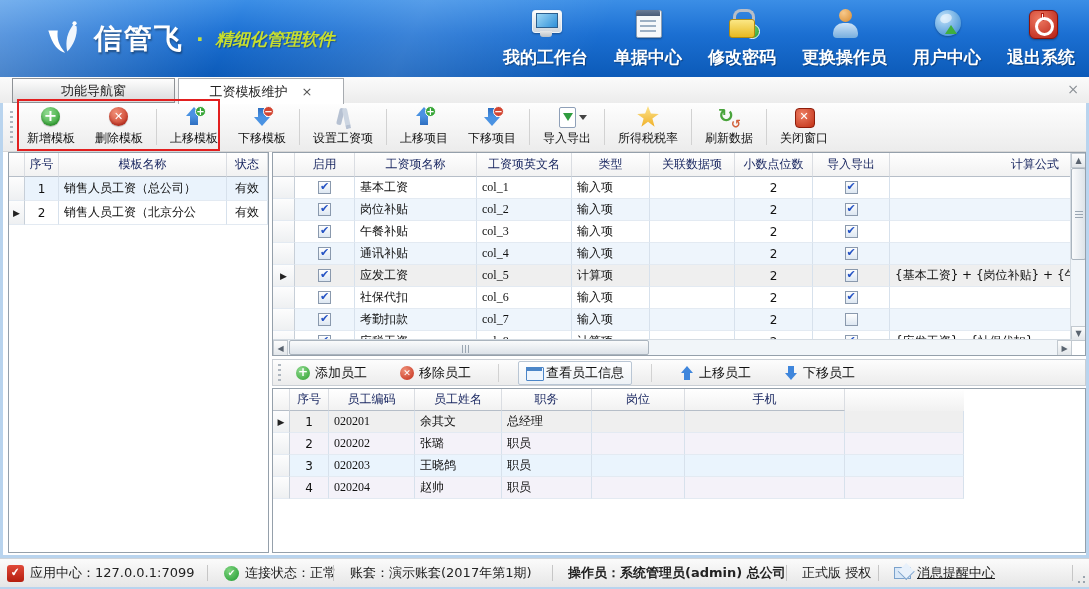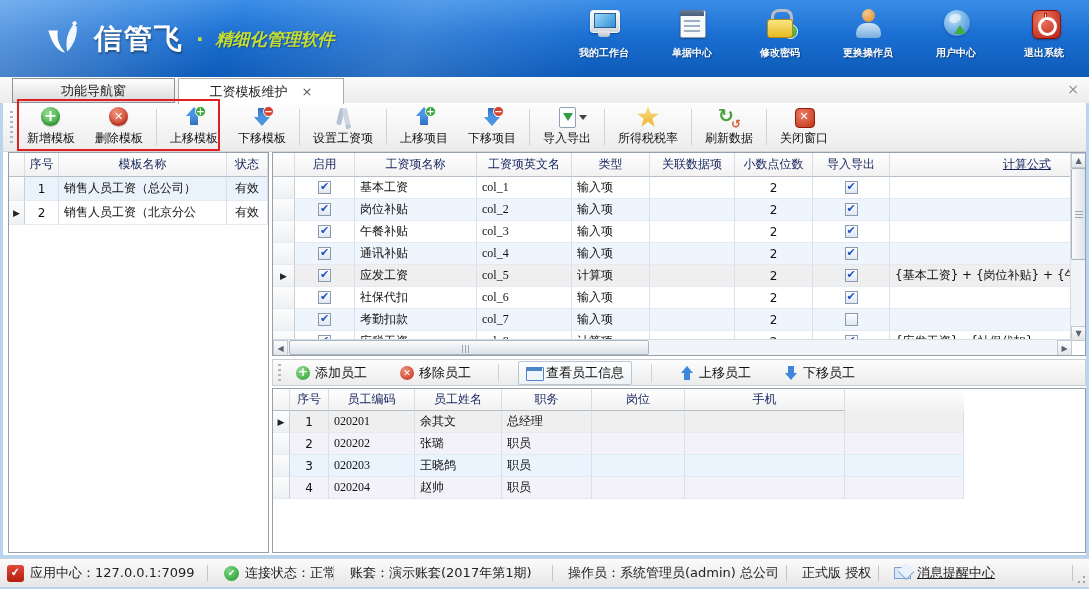--- a/index.html
+++ b/index.html
@@ -12,21 +12,21 @@
   .topbar::before { content:""; position:absolute; inset:0;
     background:linear-gradient(115deg, rgba(255,255,255,.30) 0%, rgba(255,255,255,0) 22%, rgba(255,255,255,.14) 38%, rgba(255,255,255,0) 55%); }
   .brand { position:absolute; left:42px; top:18px; display:flex; align-items:center; gap:10px; }
   .brand-mark { width:42px; height:42px; position:relative; }
   .brand-mark svg { width:42px; height:42px; }
   .brand-name { color:#fff; font-size:28px; font-weight:bold; letter-spacing:2px; text-shadow:1px 2px 2px rgba(0,0,0,.35); }
   .brand-sep { color:#cbe23a; font-size:20px; font-weight:bold; margin:0 2px; }
   .brand-tag { color:#c8df2d; font-size:17px; font-weight:bold; font-style:italic; text-shadow:1px 1px 1px rgba(0,0,0,.3); }
   .top-actions { position:absolute; right:14px; top:8px; display:flex; gap:26px; }
   .top-action { display:flex; flex-direction:column; align-items:center; gap:4px; cursor:pointer; min-width:62px; }
-  .top-action .lbl { color:#fff; font-size:10px; font-weight:bold; white-space:nowrap; text-shadow:1px 1px 1px rgba(0,0,0,.35); }
+  .top-action .lbl { color:#fff; font-size:17px; font-weight:bold; white-space:nowrap; text-shadow:1px 1px 1px rgba(0,0,0,.35); }
   .ticon { height:34px; width:40px; position:relative; display:block; }
   
   .monitor-icon::before { content:""; position:absolute; left:6px; top:2px; width:28px; height:21px;
     background:linear-gradient(#fdfdfd,#cfd6dd); border-radius:3px; border:1px solid #eef3f8; box-shadow:0 1px 2px rgba(0,0,0,.3); }
   .monitor-icon::after { content:""; position:absolute; left:10px; top:5px; width:20px; height:13px;
     background:linear-gradient(135deg,#9fd8f6,#2e8fd8); border:1px solid #2c5f8e; }
   .monitor-icon .stand { position:absolute; left:14px; top:23px; width:12px; height:6px; background:linear-gradient(#e8e8e8,#b9c0c7); border-radius:0 0 3px 3px; }
   
   .document-icon::before { content:""; position:absolute; left:8px; top:2px; width:24px; height:26px;
     background:#f6f8fa; border:1px solid #8fa0b4; border-radius:2px; box-shadow:0 1px 2px rgba(0,0,0,.3); }
@@ -119,21 +119,21 @@
   .closewin-icon::after { content:"✕"; position:absolute; left:3px; top:2px; width:18px; height:18px; color:#fff; font-weight:bold; font-size:11px; line-height:18px; text-align:center; }
 
   
   .annotation { position:absolute; left:17px; top:99px; width:203px; height:52px; border:2px solid #e21f1f; z-index:40; pointer-events:none; }
 
   
   .panel { position:absolute; background:#fff; border:1px solid #95a0ab; overflow:hidden; }
   .g-head { display:grid; background:linear-gradient(#ffffff,#f1f1f1); }
   .g-head .hcell { border-right:1px solid #dadde2; border-bottom:1px solid #b6bec8; color:#15235e;
     display:flex; align-items:center; justify-content:center; font-size:12px; white-space:nowrap; overflow:hidden; }
-  .g-head .hcell.right { justify-content:flex-end; padding-right:20px;text-decoration:underline; }
+  .g-head .hcell.right { justify-content:flex-end; padding-right:12px; }
   .g-row { display:grid; }
   .g-row .cell { border-right:1px solid #d7e1ec; border-bottom:1px solid #e3eaf2; display:flex; align-items:center;
     padding:0 5px; white-space:nowrap; overflow:hidden; font-size:12px; color:#111; }
   .cell.ctr { justify-content:center; padding:0; }
   .cell.sel { background:linear-gradient(#fdfdfd,#eef0f2); border-right:1px solid #c7cfd8; justify-content:center; padding:0; color:#222; font-size:9px; }
   .mono { font-family:Liberation Serif, serif; font-size:12px; }
   .cb { width:13px; height:13px; border:1px solid #8a99ad; background:linear-gradient(#fefefe,#dde7f2); position:relative; display:inline-block; }
   .cb.checked::after { content:"✔"; position:absolute; left:1px; top:-2px; color:#2553c4; font-size:11px; font-weight:bold; }
 
   
@@ -640,21 +640,21 @@
   <span class="s-sep" style="left:207px;"></span>
   <div class="sitem" style="left:224px;">
     <span class="okcheck-icon"></span>
     <span>连接状态：正常</span>
   </div>
   <span class="s-sep" style="left:333px;"></span>
   <div class="sitem" style="left:350px;">
     <span>账套：演示账套(2017年第1期)</span>
   </div>
   <span class="s-sep" style="left:552px;"></span>
-  <div class="sitem" style="left:568px;">
+  <div class="sitem" style="left:568px;font-weight:bold;">
     <span>操作员：系统管理员(admin) 总公司</span>
   </div>
   <span class="s-sep" style="left:786px;"></span>
   <div class="sitem" style="left:802px; width:72px;">
     <span>正式版 授权</span>
   </div>
   <span class="s-sep" style="left:878px;"></span>
   <div class="sitem" style="left:894px;">
     <span class="mail-icon"></span>
     <span class="msg-link">消息提醒中心</span>

